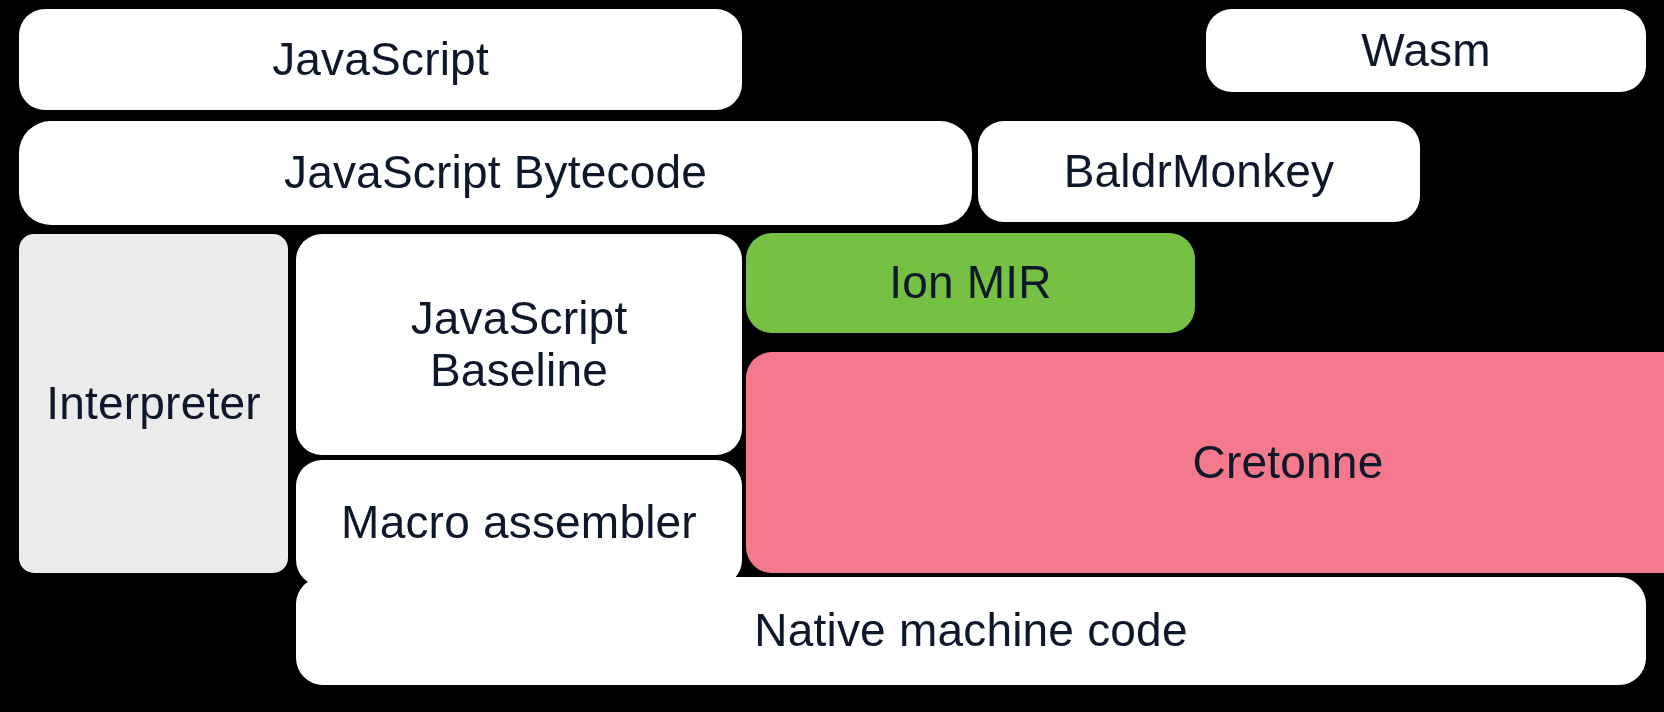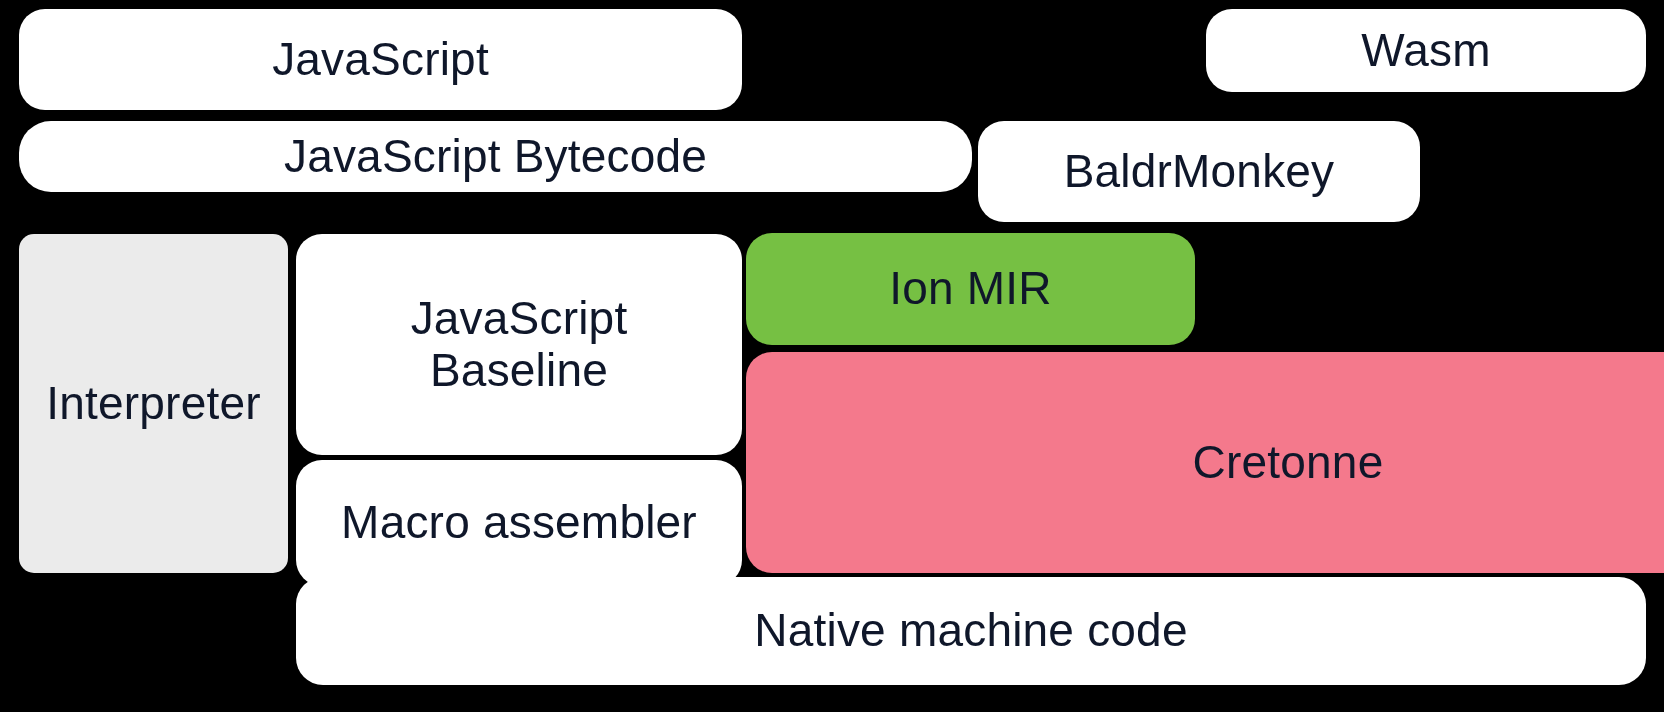--- a/index.html
+++ b/index.html
@@ -39,27 +39,27 @@
   }
   .node.gray   { background: #ebebeb; }
   .node.green  { background: #76c043; }
   .node.pink   { background: #f4798c; }
 
   
   #n-javascript      { left: 19px;   top: 9px;   width: 723px; height: 101px; }
   #n-asmjs           { left: 748px;  top: 9px;   width: 452px; height: 101px; }
   #n-wasm            { left: 1206px; top: 9px;   width: 440px; height: 83px; }
   
-  #n-js-bytecode     { left: 19px;   top: 121px; width: 953px; height: 71px; border-radius: 32px; }
+  #n-js-bytecode     { left: 19px;   top: 121px; width: 953px; height: 104px; border-radius: 32px; }
   #n-baldrmonkey     { left: 978px;  top: 121px; width: 442px; height: 101px; }
   
   #n-interpreter     { left: 19px;   top: 234px; width: 269px; height: 339px; border-radius: 15px; }
   #n-js-baseline     { left: 296px;  top: 234px; width: 446px; height: 221px; }
   #n-macro-assembler { left: 296px;  top: 460px; width: 446px; height: 126px; }
-  #n-ion-mir         { left: 746px;  top: 233px; width: 449px; height: 112px; }
+  #n-ion-mir         { left: 746px;  top: 233px; width: 449px; height: 100px; }
   #n-cretonne        { left: 746px;  top: 352px; width: 1084px; height: 221px; }
   
   #n-native-code     { left: 296px;  top: 577px; width: 1350px; height: 108px; border-radius: 27px; }
 </style>
 </head>
 <body>
 
 <div id="diagram">
 
   <div class="node" id="n-javascript">JavaScript</div>

